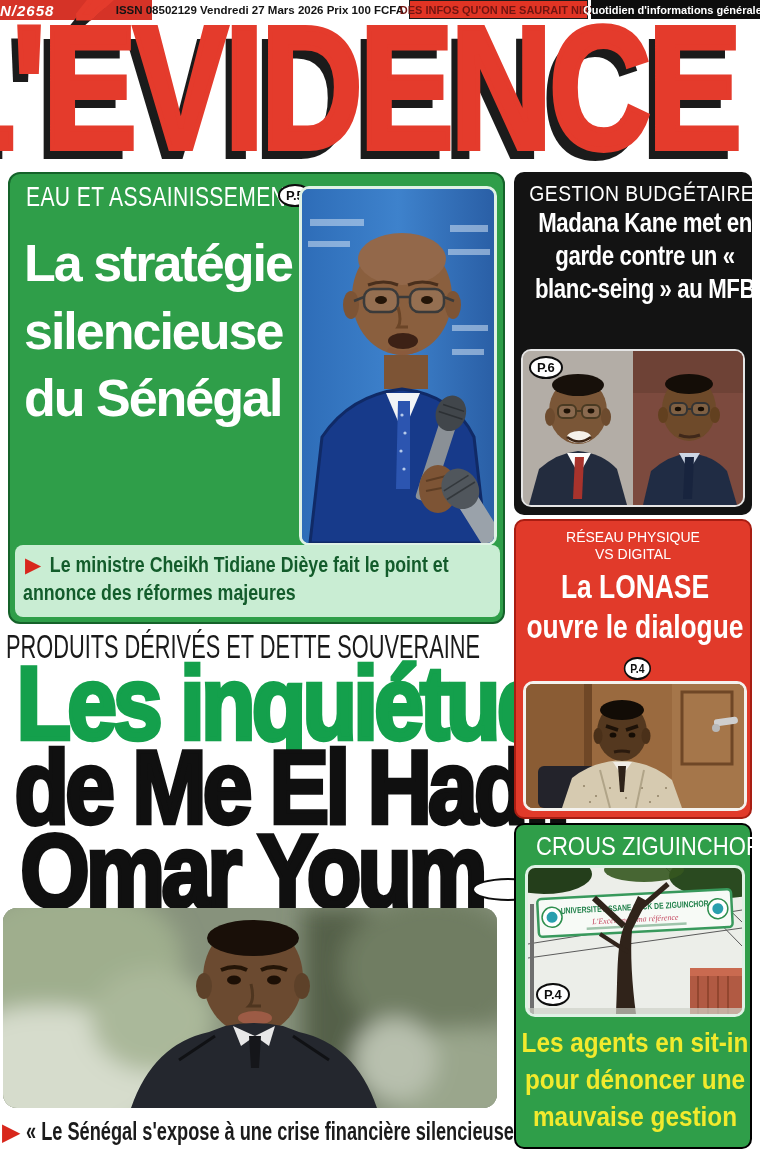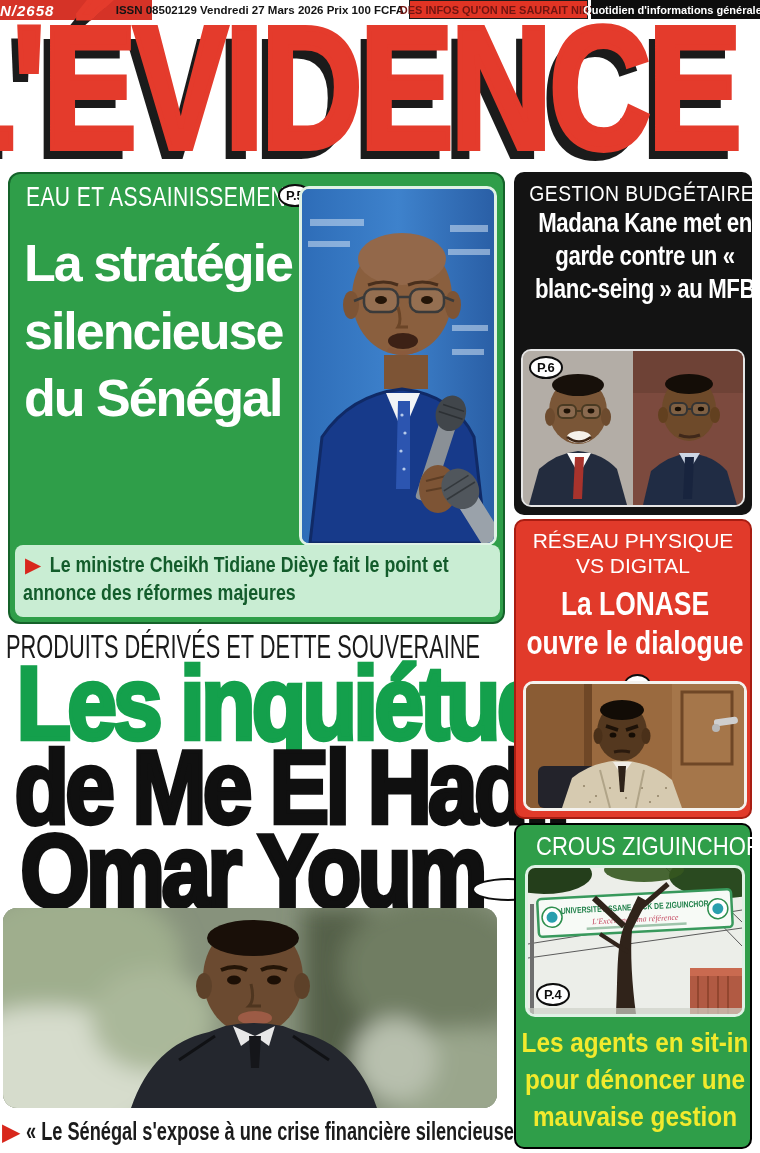--- a/index.html
+++ b/index.html
@@ -124,21 +124,21 @@
     letter-spacing:-0.5px; color:#fff;
   }
   .budget-photo {
     position:absolute; left:7px; bottom:8px; width:224px; height:158px;
     border:2px solid #e5e5e5; border-radius:10px; overflow:hidden; background:#b3ada6;
   }
   .budget-photo svg { display:block; }
   .photo-badge-tl { position:absolute; left:6px; top:5px; }
 
   .lonase-card { top:519px; height:300px; background:#e13a2a; border:2px solid #a8Daniel; border:2px solid #a81d12; color:#fff; }
-  .lonase-kicker { margin-top:8px; font-size:21px; line-height:1.18; color:#fff; }
+  .lonase-kicker { margin-top:8px; font-size:14px; line-height:1.18; color:#fff; }
   .lonase-headline-wrap { margin-top:5px; width:238px; }
   .lonase-headline {
     display:inline-block; width:280px; margin-left:-21px; transform:scaleX(0.8);
     transform-origin:center top; font-size:33px; font-weight:bold; line-height:1.2; color:#fff;
   }
   .lonase-headline .badge { margin-left:6px; }
   .lonase-photo {
     position:absolute; left:7px; bottom:6px; width:224px; height:130px;
     border:3px solid #f4f2ee; border-radius:10px; overflow:hidden; background:#9a6a3f;
   }

